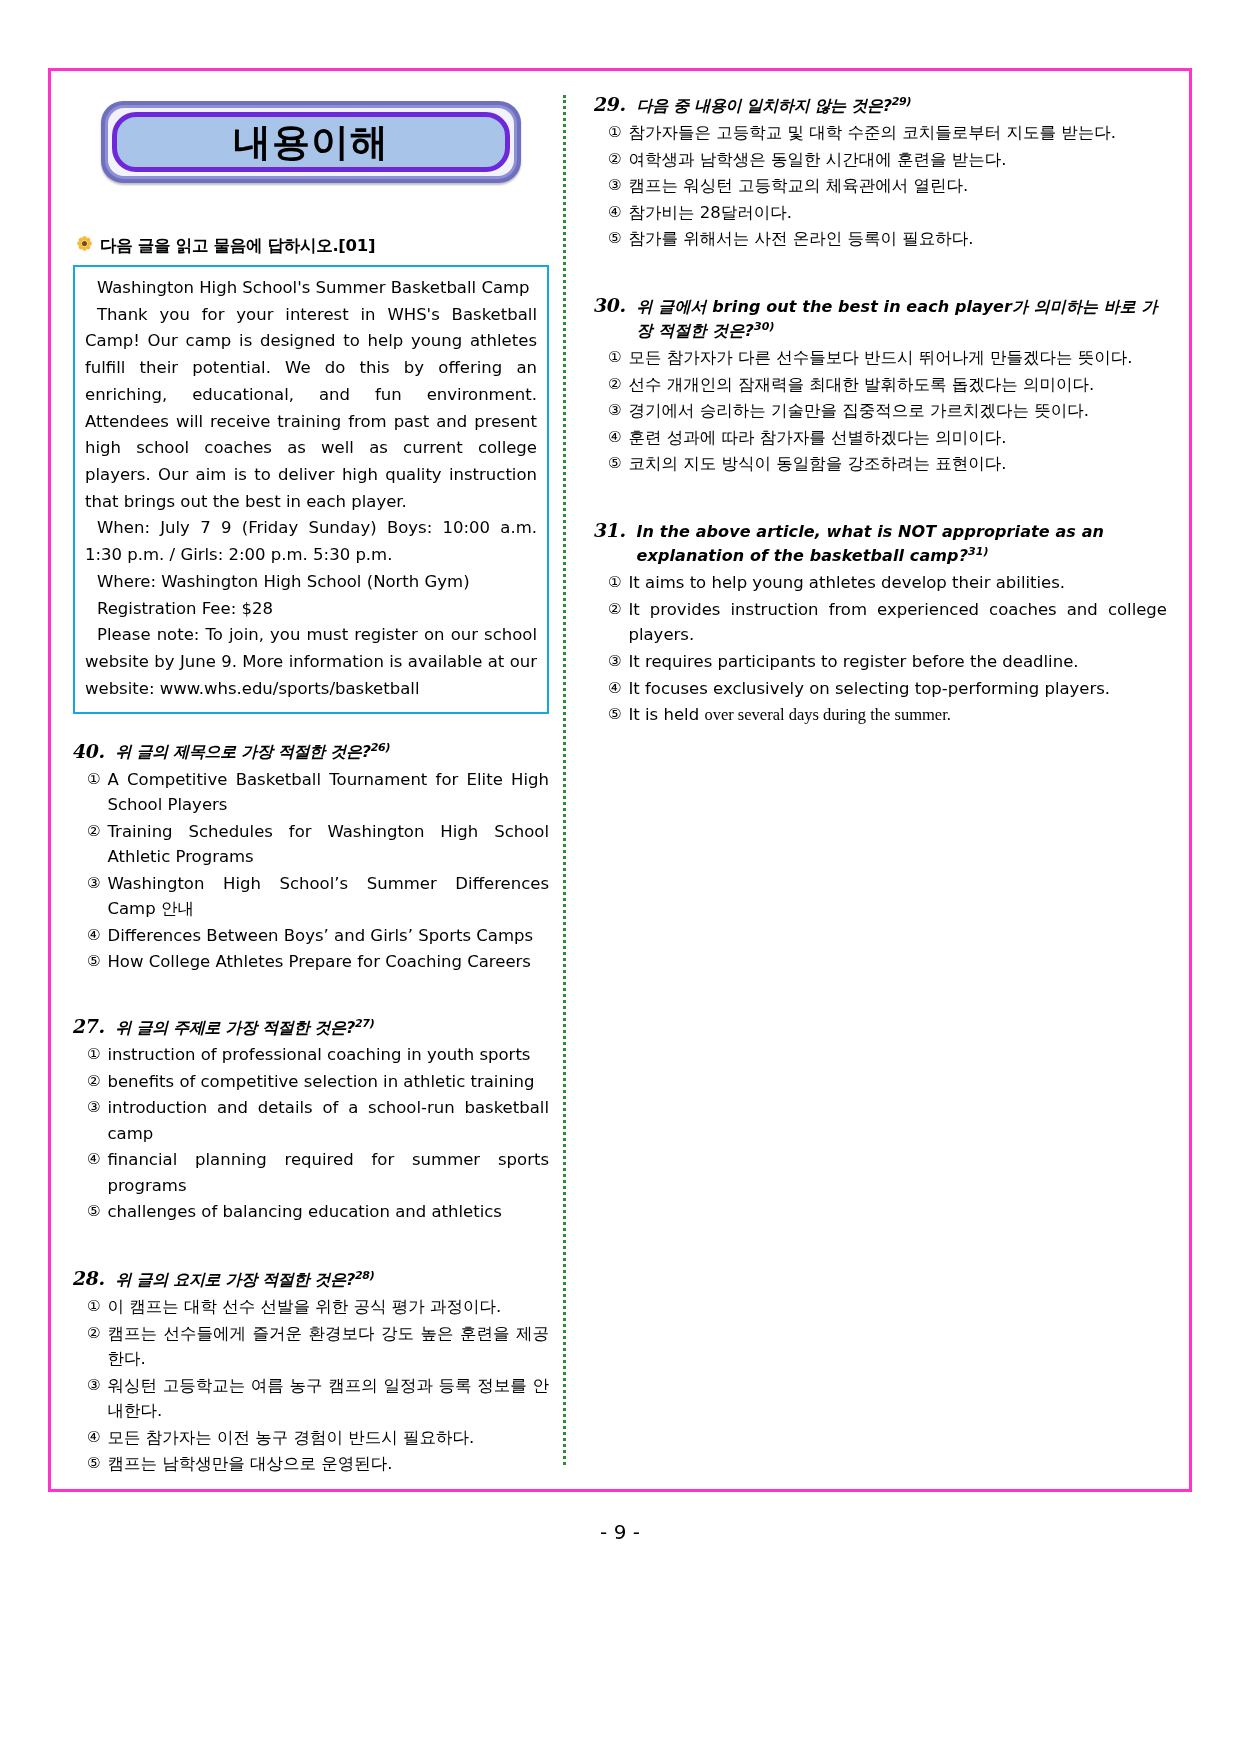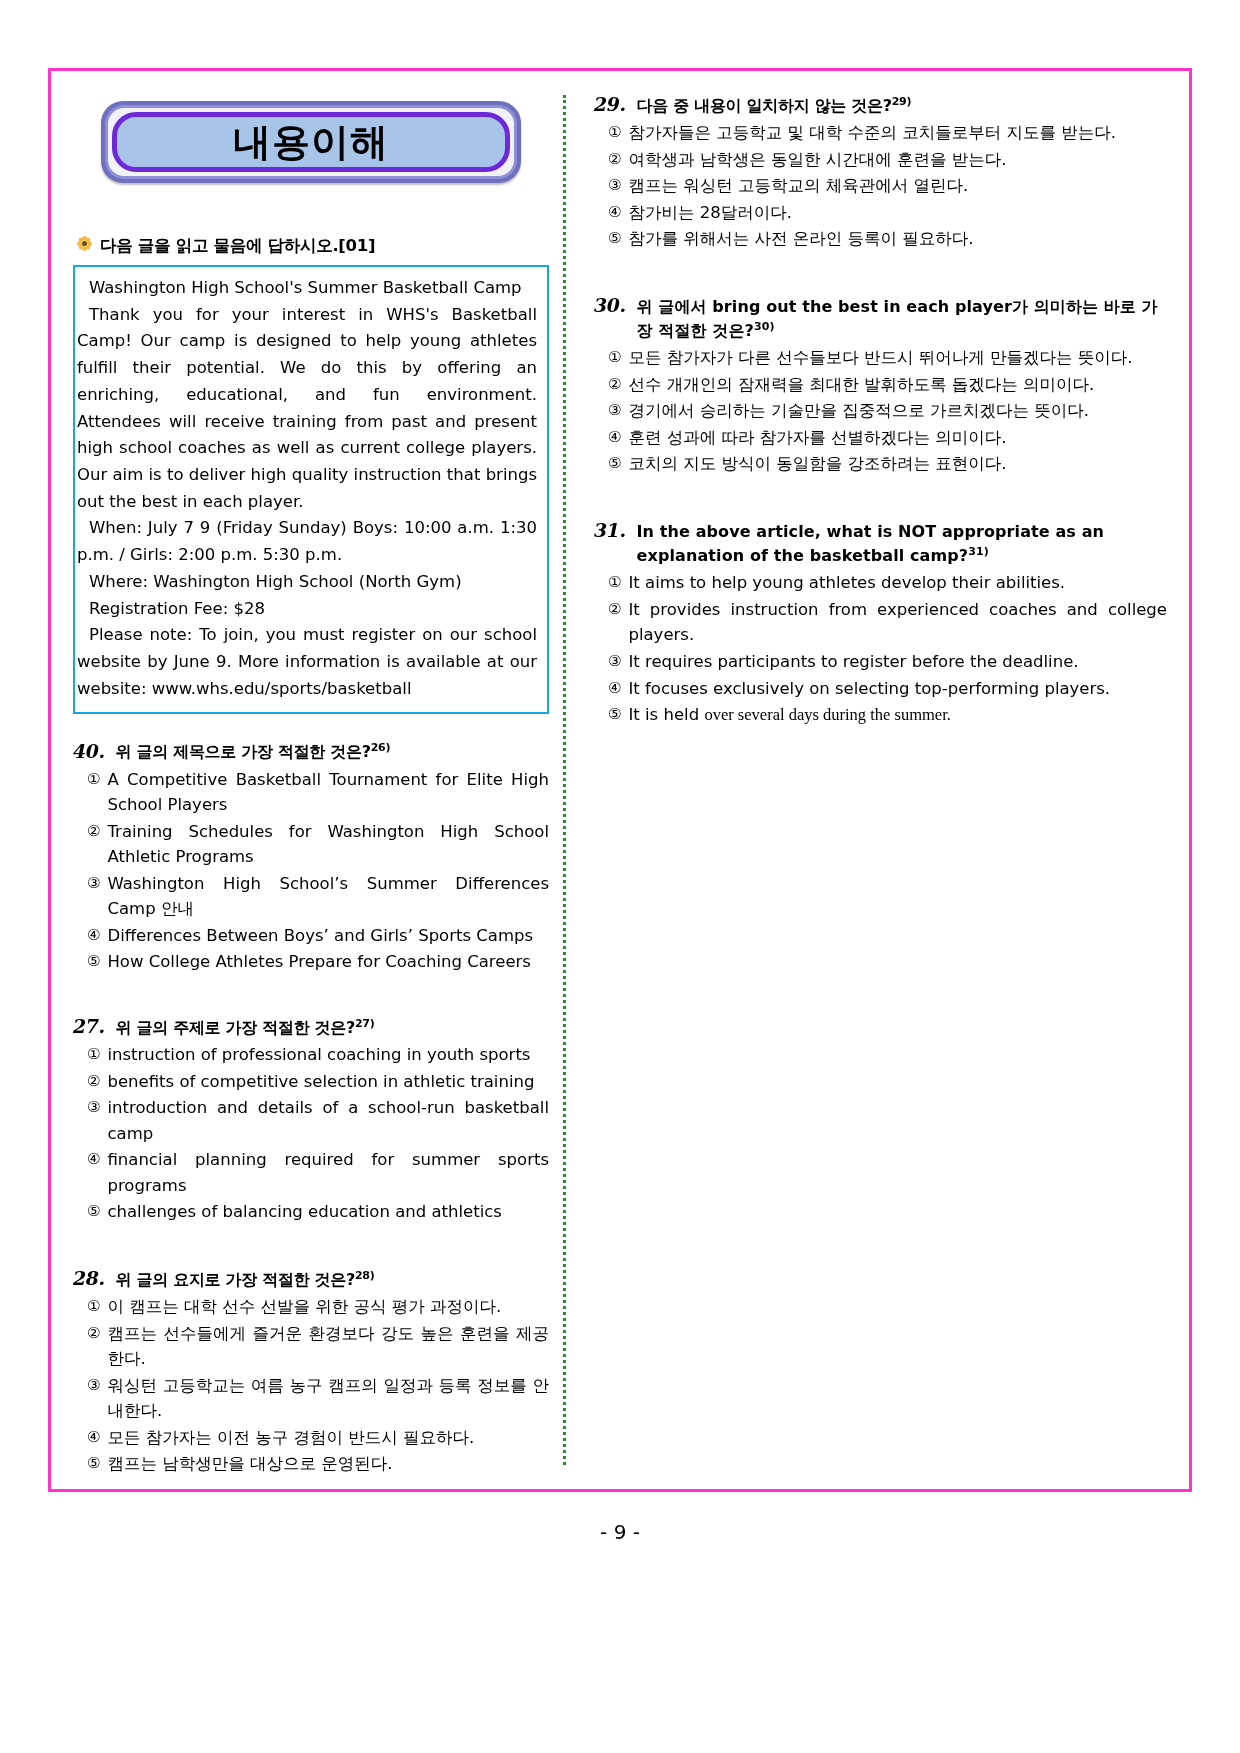--- a/index.html
+++ b/index.html
@@ -123,21 +123,21 @@
     font-weight: bold;
     font-family: "DejaVu Sans", sans-serif;
     letter-spacing: -0.3px;
     margin-top: 26px;
   }
 
   
   #passage-box {
     border: 2px solid #16a6e0;
     box-sizing: border-box;
-    padding: 8px 10px 9px 2px;
+    padding: 8px 10px 9px 10px;
     font-size: 16.5px;
     line-height: 1.62;
     text-align: justify;
     text-justify: inter-word;
     font-family: "DejaVu Sans", sans-serif;
   }
   #passage-box p {
     margin: 0;
     text-indent: 12px;
     text-align: justify;
@@ -160,20 +160,21 @@
     font-size: 19px;
     flex: 0 0 auto;
     letter-spacing: -0.5px;
   }
   .q-stem {
     font-size: 16px;
     font-weight: bold;
     font-family: "DejaVu Sans", sans-serif;
     line-height: 1.5;
     letter-spacing: -0.3px;
+    font-style: italic;
   }
   .q-stem.geo {
     font-family: "DejaVu Sans", sans-serif;
     font-weight: bold;
     letter-spacing: 0.1px;
   }
   .q-sup {
     font-size: 11px;
     vertical-align: super;
     font-weight: bold;

